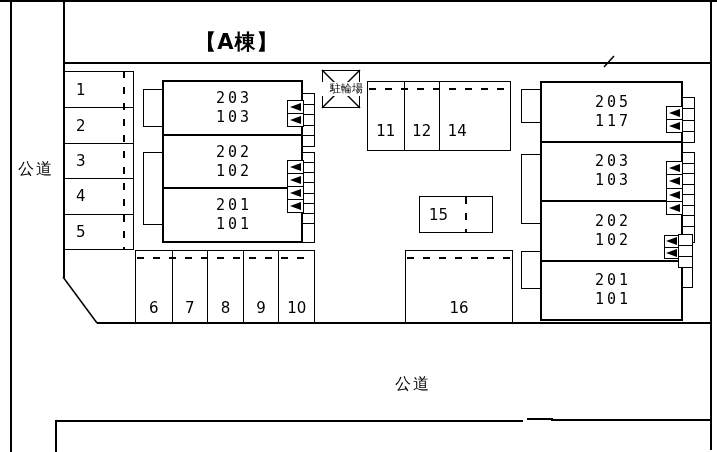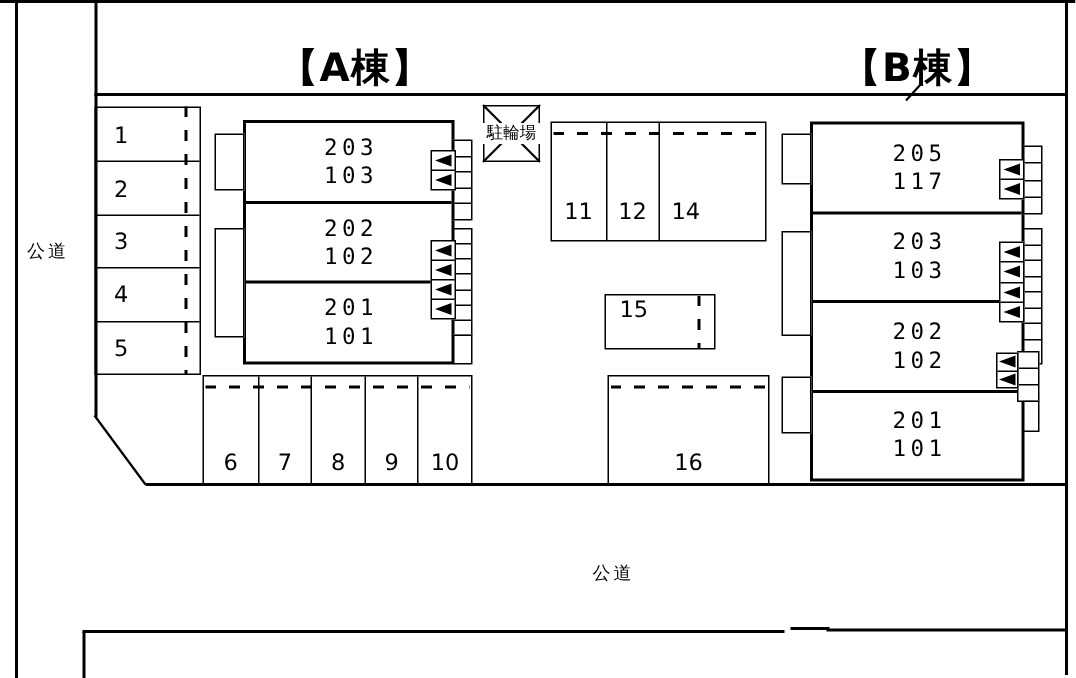--- a/index.html
+++ b/index.html
@@ -1,59 +1,59 @@
 <!DOCTYPE html>
 <html><head>
 <meta charset="utf-8">
 <style>
   * { box-sizing: border-box; margin: 0; padding: 0; }
   body { background: #fff; font-family: "DejaVu Sans", sans-serif; color: #000; }
   .canvas { position: relative; width: 717px; height: 452px; background: #fff; overflow: hidden; }
 
   .line { position: absolute; background: #000; }
 
-  .btitle { position: absolute; font-weight: bold; font-size: 26px; width: 110px; text-align: center;
+  .btitle { position: absolute; font-weight: bold; font-size: 21px; width: 110px; text-align: center;
             font-family: "DejaVu Sans", sans-serif; letter-spacing: 1px; }
-  .road  { position: absolute; font-size: 12px; letter-spacing: 2px; }
+  .road  { position: absolute; font-size: 16px; letter-spacing: 2px; }
 
   
   .bld { position: absolute; border: 2px solid #000; background: #fff; display: flex; flex-direction: column; }
   .room { flex: 1; border-top: 2px solid #000; display: flex; flex-direction: column;
           align-items: center; justify-content: center;
           font-family: "DejaVu Sans Mono", monospace; font-size: 15px; line-height: 19px; letter-spacing: 3px; }
   .room:first-child { border-top: none; }
   .room span { text-indent: 3px; }
 
   .porch, .srect { position: absolute; border: 1.5px solid #000; background: #fff; }
 
   
   .pgrid { position: absolute; border: 1.5px solid #000; display: grid; font-size: 15px; background: transparent; }
   .pgrid.cols > div { display: flex; align-items: flex-end; justify-content: center; padding-bottom: 5px; }
   .pgrid.cols > div + div { border-left: 1.5px solid #000; }
   .pgrid.rows > div { display: flex; align-items: center; padding-left: 12px; }
   .pgrid.rows > div + div { border-top: 1.5px solid #000; }
-  .pgrid.single { display: flex; align-items: flex-start; padding-left: 9px; }
+  .pgrid.single { display: flex; align-items: center; padding-left: 9px; margin-left: 16px; }
 
   .vdash { position: absolute; width: 2px;
            background: repeating-linear-gradient(to bottom, #000 0 7px, transparent 7px 16px); }
   .hdash { position: absolute; height: 2px;
            background: repeating-linear-gradient(to right, #000 0 7px, transparent 7px 16px); }
 
   
   .ladder { position: absolute; border: 1px solid #000; background: #fff; display: flex; flex-direction: column; }
   .ladder b { flex: 1; border-top: 1px solid #000; }
   .ladder b:first-child { border-top: none; }
   .arrows { position: absolute; border: 1px solid #000; background: #fff; display: flex; flex-direction: column; }
   .arrows b { flex: 1; border-top: 1px solid #000; display: flex; align-items: center; justify-content: center; }
   .arrows b:first-child { border-top: none; }
   .arrows b i { display: block; width: 0; height: 0; border-top: 4px solid transparent;
                 border-bottom: 4px solid transparent; border-right: 11px solid #000; }
 
   .bike { position: absolute; left: 322px; top: 70px; width: 38px; height: 38px; border: 1.5px solid #000; }
-  .bikelabel { position: absolute; left: 319px; top: 82px; width: 44px; text-align: center;
+  .bikelabel { position: absolute; left: 319px; top: 82px; width: 44px; text-align: right;
                font-size: 11px; line-height: 14px; background: #fff; }
 
   svg.diag { position: absolute; left: 0; top: 0; pointer-events: none; }
 </style>
 </head>
 <body>
 
 <div class="canvas">
 
   <div class="line" style="left:0;top:0;width:717px;height:2px"></div>
@@ -69,21 +69,20 @@
   <div class="line" style="left:551px;top:419px;width:160px;height:2px"></div>
 
   <svg class="diag" width="717" height="452" viewBox="0 0 717 452">
     <line x1="63" y1="277" x2="97" y2="323" stroke="#000" stroke-width="1.5"></line>
     <line x1="322" y1="70" x2="360" y2="108" stroke="#000" stroke-width="1.5"></line>
     <line x1="360" y1="70" x2="322" y2="108" stroke="#000" stroke-width="1.5"></line>
     <line x1="604" y1="67" x2="614" y2="56" stroke="#000" stroke-width="1.5"></line>
   </svg>
 
   <div class="btitle" style="left:182px;top:28px">【A棟】</div>
-  <div class="btitle" style="left:557px;top:28px">【B棟】</div>
 
   <div class="road" style="left:18px;top:159px">公道</div>
   <div class="road" style="left:395px;top:374px">公道</div>
 
   <div class="bike"></div>
   <div class="bikelabel">駐輪場</div>
 
   <div class="pgrid rows" style="left:63px;top:71px;width:71px;height:179px;grid-template-rows:repeat(5,1fr)">
     <div>1</div>
     <div>2</div>
@@ -95,21 +94,21 @@
 
   <div class="pgrid cols" style="left:135px;top:250px;width:180px;height:73px;grid-template-columns:repeat(5,1fr)">
     <div>6</div>
     <div>7</div>
     <div>8</div>
     <div>9</div>
     <div>10</div>
   </div>
   <div class="hdash" style="left:137px;top:257px;width:176px"></div>
 
-  <div class="pgrid cols" style="left:367px;top:81px;width:144px;height:80px;grid-template-columns:repeat(4,1fr)">
+  <div class="pgrid cols" style="left:367px;top:81px;width:144px;height:70px;grid-template-columns:repeat(4,1fr)">
     <div style="padding-bottom:10px">11</div>
     <div style="padding-bottom:10px">12</div>
     <div style="padding-bottom:10px">14</div>
   </div>
   <div class="hdash" style="left:369px;top:88px;width:140px"></div>
 
   <div class="pgrid single" style="left:403px;top:196px;width:74px;height:37px">
     <span>15</span>
   </div>
   <div class="vdash" style="left:465px;top:197px;height:35px"></div>

